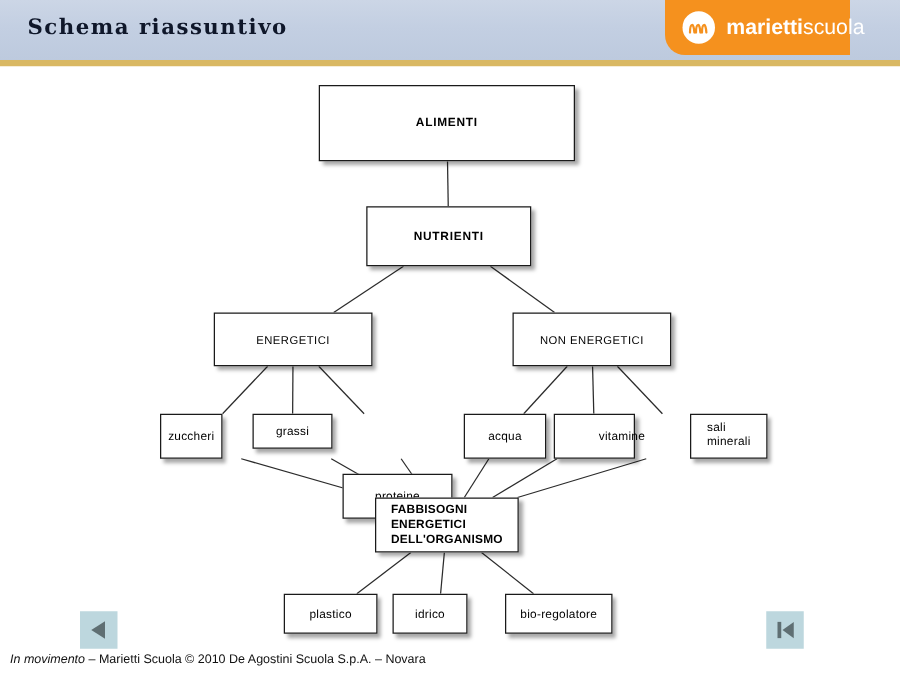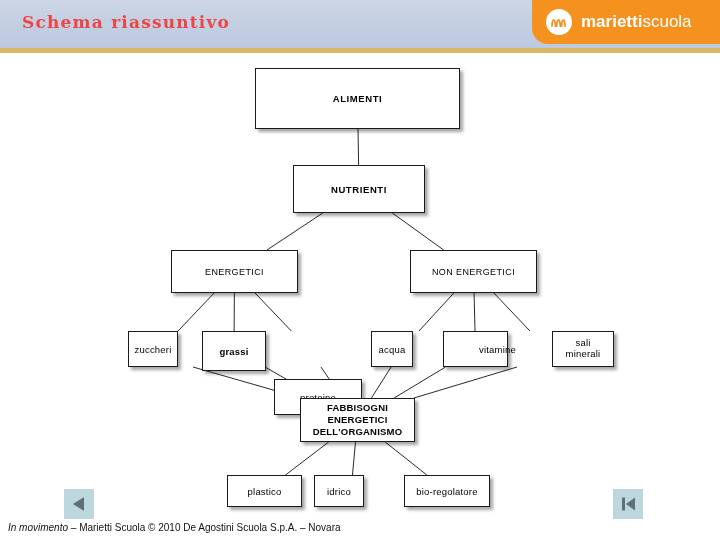--- a/index.html
+++ b/index.html
@@ -16,26 +16,26 @@
     position:absolute;left:0;top:0;width:720px;height:48px;
     background:linear-gradient(to bottom,#ccd6e6 0%,#c3cfe2 45%,#bdcade 100%);
   }
   .header-rule{
     position:absolute;left:0;top:48px;width:720px;height:5px;
     background:#d9b863;
   }
   .page-title{
     position:absolute;left:22px;top:12px;
     font-family:"DejaVu Serif", serif;
-    font-size:17px;font-weight:bold;color:#ef4444;
+    font-size:17px;font-weight:bold;color:#0f172a;
     letter-spacing:1.2px;
     white-space:nowrap;
   }
   .logo-box{
-    position:absolute;left:532px;top:0;width:188px;height:44px;
+    position:absolute;left:532px;top:0;width:148px;height:44px;
     background:#f5911e;
     border-bottom-left-radius:16px;
     display:flex;align-items:center;
   }
   .logo-mark{
     width:26px;height:26px;border-radius:50%;
     background:#ffffff;margin-left:14px;
     display:flex;align-items:center;justify-content:center;
     flex:0 0 auto;
   }
@@ -52,21 +52,20 @@
     position:absolute;left:0;top:53px;width:720px;height:430px;
   }
   .edges{position:absolute;left:0;top:0;width:720px;height:430px;}
 
   .node{
     position:absolute;
     background:#ffffff;
     border:1px solid #1a1a1a;
     box-shadow:3px 3px 3px rgba(0,0,0,.35);
     display:flex;align-items:center;justify-content:center;
-    text-align:center;
     box-sizing:border-box;
     color:#000000;
     font-family:"Liberation Sans", sans-serif;
     z-index:2;
   }
   .node.cap{font-size:9.5px;font-weight:bold;letter-spacing:.6px;}
   .node.mid{font-size:9px;letter-spacing:.4px;}
   .node.leaf{font-size:9.5px;letter-spacing:.2px;}
   .node.hub{font-size:9.5px;font-weight:bold;line-height:1.28;letter-spacing:.2px;}
 
@@ -133,27 +132,27 @@
       </div>
       <div class="node mid" style="left: 171px; top: 197px; width: 127px; height: 43px;">
         <span>ENERGETICI</span>
       </div>
       <div class="node mid" style="left: 410px; top: 197px; width: 127px; height: 43px;">
         <span>NON ENERGETICI</span>
       </div>
       <div class="node leaf" style="left: 128px; top: 278px; width: 50px; height: 36px;">
         <span>zuccheri</span>
       </div>
-      <div class="node leaf" style="left: 202px; top: 278px; width: 64px; height: 40px; font-weight: bold;">
+      <div class="node leaf" style="left: 202px; top: 278px; width: 64px; height: 28px;">
         <span>grassi</span>
       </div>
       <div class="node leaf" style="left: 274px; top: 278px; width: 88px; height: 36px; margin-top: 48px;">
         <span>proteine</span>
       </div>
-      <div class="node leaf" style="left: 371px; top: 278px; width: 42px; height: 36px;">
+      <div class="node leaf" style="left: 371px; top: 278px; width: 66px; height: 36px;">
         <span>acqua</span>
       </div>
       <div class="node leaf" style="left: 443px; top: 278px; width: 65px; height: 36px; padding-left: 44px;">
         <span>vitamine</span>
       </div>
       <div class="node leaf" style="left: 516px; top: 278px; width: 62px; height: 36px; margin-left: 36px;">
         <span style="line-height: 1.15;">
           <div>sali</div>
           <div>minerali</div>
         </span>
@@ -161,21 +160,21 @@
       <div class="node hub" style="left: 300px; top: 345px; width: 115px; height: 44px;">
         <span>
           <div>FABBISOGNI</div>
           <div>ENERGETICI</div>
           <div>DELL'ORGANISMO</div>
         </span>
       </div>
       <div class="node leaf" style="left: 227px; top: 422px; width: 75px; height: 32px;">
         <span>plastico</span>
       </div>
-      <div class="node leaf" style="left: 314px; top: 422px; width: 50px; height: 32px;">
+      <div class="node leaf" style="left: 314px; top: 422px; width: 60px; height: 32px;">
         <span>idrico</span>
       </div>
       <div class="node leaf" style="left: 404px; top: 422px; width: 86px; height: 32px;">
         <span>bio-regolatore</span>
       </div>
     </div>
 </div>
 
 <div class="footer-text"><i>In movimento</i><span> – Marietti Scuola © 2010 De Agostini Scuola S.p.A. – Novara</span></div>
 

